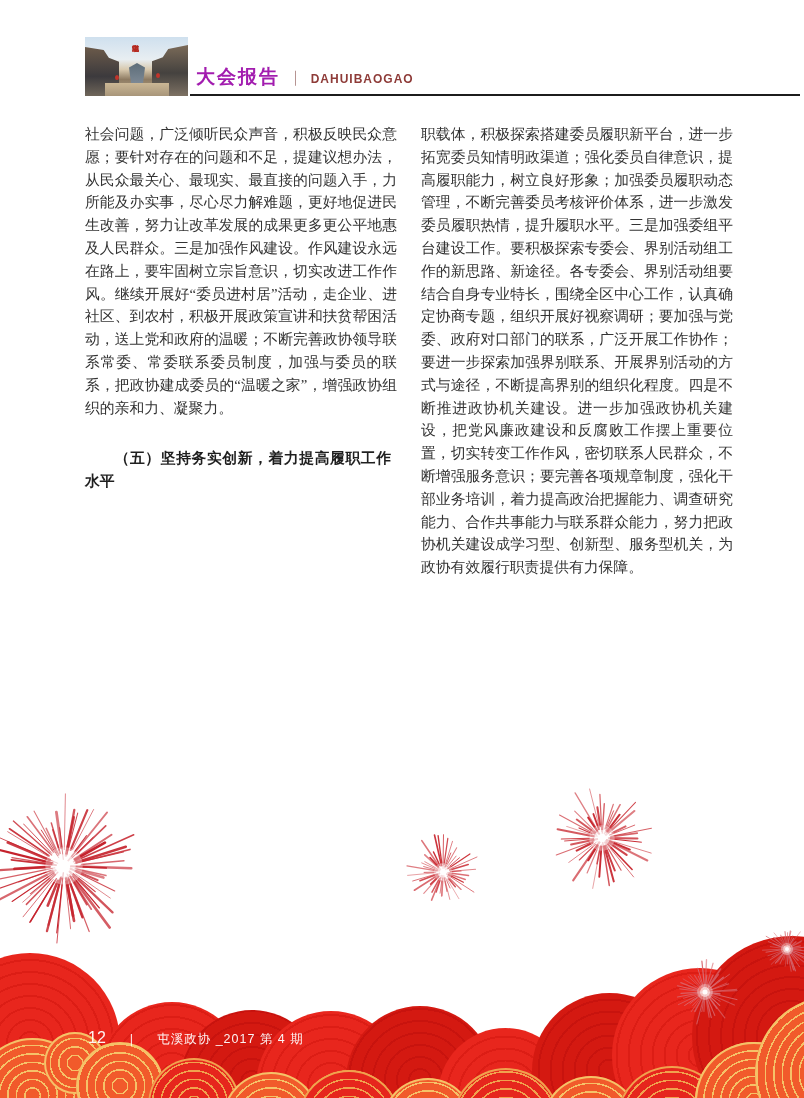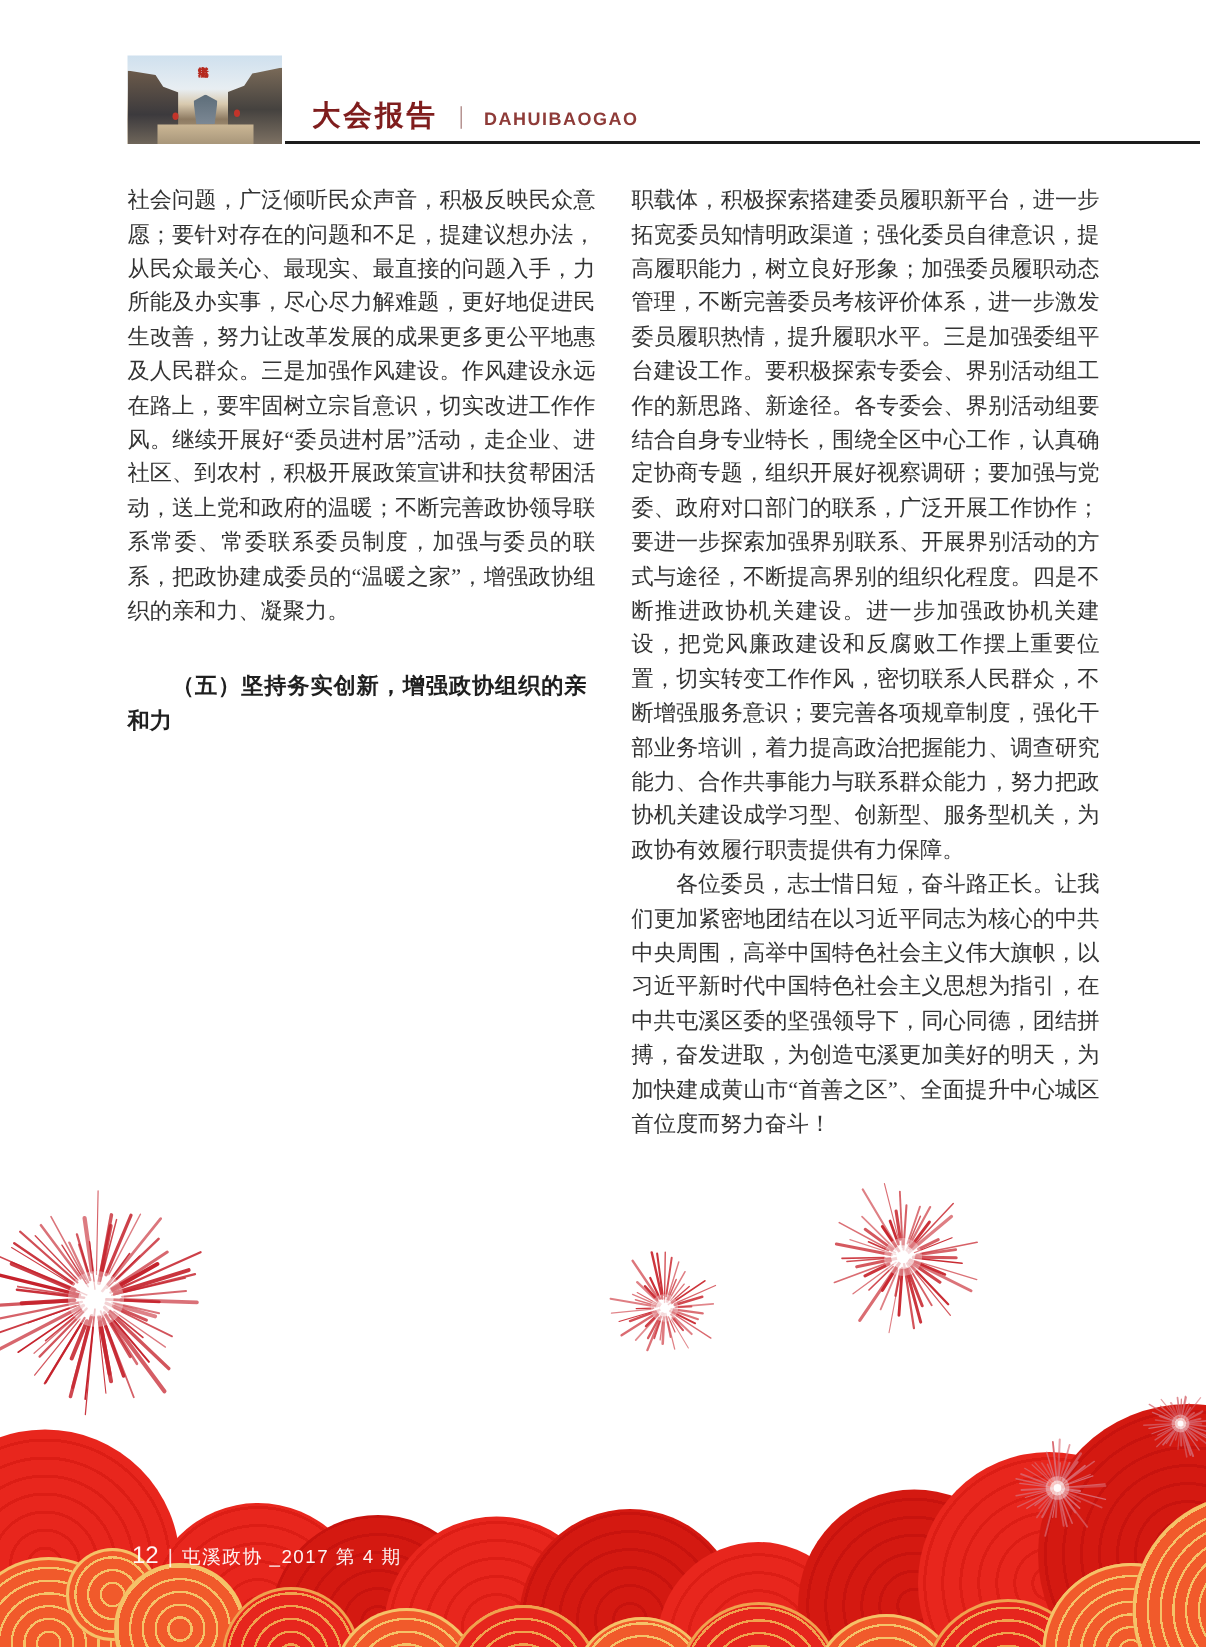--- a/index.html
+++ b/index.html
@@ -31,21 +31,21 @@
   .photo .lant1,.photo .lant2{position:absolute;width:4px;height:5px;border-radius:50%;background:#c2342a;}
   .photo .lant1{left:30px;top:38px;}
   .photo .lant2{right:28px;top:36px;}
   .calli{
     position:absolute;left:46px;top:2px;
     writing-mode:vertical-rl;
     font-size:7px;line-height:7px;color:#b5291f;
     font-weight:bold;letter-spacing:0;
   }
   .titlebox{position:absolute;left:196px;top:64px;display:flex;align-items:baseline;gap:8px;}
-  .title-cn{font-size:19px;font-weight:bold;color:#7f1d1d;letter-spacing:2px;margin-left:12px;}
+  .title-cn{font-size:19px;font-weight:bold;color:#a21caf;letter-spacing:2px;}
   .title-div{color:#b08a88;font-size:15px;transform:translateY(-1px);}
   .title-py{font-family:Liberation Sans, sans-serif;font-size:12px;font-weight:bold;color:#8e3b38;letter-spacing:1px;}
   .rule{position:absolute;left:190px;top:94px;width:610px;height:2px;background:#1c1c1c;}
   
   .col{
     position:absolute;top:123px;width:312px;
     font-size:14.8px;line-height:22.8px;
     text-align:justify;
     color:#333333;
   }
@@ -66,21 +66,21 @@
   
   .cl{position:absolute;border-radius:50%;}
   .cl-red{background:repeating-radial-gradient(circle at 50% 50%,#e8261d 0 10px,#dc1d15 10px 12px);z-index:1;}
   .cl-dark{background:repeating-radial-gradient(circle at 50% 50%,#d41911 0 10px,#c8130e 10px 12px);z-index:1;}
   .cl-or{background:repeating-radial-gradient(circle at 50% 50%,#f15a2b 0 7px,#f5c268 7px 8.5px);box-shadow:inset 0 0 0 2px #f5c268;z-index:2;}
   .cl-orred{background:repeating-radial-gradient(circle at 50% 50%,#e6261d 0 7px,#f0a24e 7px 8.5px);box-shadow:inset 0 0 0 2px #f0a24e;z-index:2;}
   .strip{position:absolute;left:0;top:1080px;width:804px;height:18px;background:#d2221a;z-index:1;}
   
   .footer{
     position:absolute;left:88px;top:1029px;z-index:10;
-    display:flex;align-items:baseline;gap:6px;
+    display:flex;align-items:baseline;gap:24px;
     color:rgba(255,255,255,0.95);
     font-family:"Liberation Sans","DejaVu Sans",sans-serif;
   }
   .pgnum{font-size:16px;}
   .ftdiv{font-size:13px;opacity:.9;}
   .journal{font-size:12.5px;letter-spacing:1px;}
 </style>
 </head>
 <body>
 
@@ -99,26 +99,25 @@
     <div class="titlebox">
       <span class="title-cn">大会报告</span>
       <span class="title-div">｜</span>
       <span class="title-py">DAHUIBAOGAO</span>
     </div>
     <div class="rule"></div>
   </div>
 
   <div class="col col-left">
     <p>社会问题，广泛倾听民众声音，积极反映民众意愿；要针对存在的问题和不足，提建议想办法，从民众最关心、最现实、最直接的问题入手，力所能及办实事，尽心尽力解难题，更好地促进民生改善，努力让改革发展的成果更多更公平地惠及人民群众。三是加强作风建设。作风建设永远在路上，要牢固树立宗旨意识，切实改进工作作风。继续开展好“委员进村居”活动，走企业、进社区、到农村，积极开展政策宣讲和扶贫帮困活动，送上党和政府的温暖；不断完善政协领导联系常委、常委联系委员制度，加强与委员的联系，把政协建成委员的“温暖之家”，增强政协组织的亲和力、凝聚力。</p>
-    <p class="heading">（五）坚持务实创新，增强政协组织的亲和力</p>
+    <p class="heading">（五）坚持务实创新，着力提高履职工作水平</p>
   </div>
 
   <div class="col col-right">
     <p>职载体，积极探索搭建委员履职新平台，进一步拓宽委员知情明政渠道；强化委员自律意识，提高履职能力，树立良好形象；加强委员履职动态管理，不断完善委员考核评价体系，进一步激发委员履职热情，提升履职水平。三是加强委组平台建设工作。要积极探索专委会、界别活动组工作的新思路、新途径。各专委会、界别活动组要结合自身专业特长，围绕全区中心工作，认真确定协商专题，组织开展好视察调研；要加强与党委、政府对口部门的联系，广泛开展工作协作；要进一步探索加强界别联系、开展界别活动的方式与途径，不断提高界别的组织化程度。四是不断推进政协机关建设。进一步加强政协机关建设，把党风廉政建设和反腐败工作摆上重要位置，切实转变工作作风，密切联系人民群众，不断增强服务意识；要完善各项规章制度，强化干部业务培训，着力提高政治把握能力、调查研究能力、合作共事能力与联系群众能力，努力把政协机关建设成学习型、创新型、服务型机关，为政协有效履行职责提供有力保障。</p>
-    <p class="indent">各位委员，志士惜日短，奋斗路正长。让我们更加紧密地团结在以习近平同志为核心的中共中央周围，高举中国特色社会主义伟大旗帜，以习近平新时代中国特色社会主义思想为指引，在中共屯溪区委的坚强领导下，同心同德，团结拼搏，奋发进取，为创造屯溪更加美好的明天，为加快建成黄山市“首善之区”、全面提升中心城区首位度而努力奋斗！</p>
   </div>
 
   <div class="fw z0" style="left:64px;top:866px;">
       <svg width="166" height="166">
         <line x1="89.8" y1="83.3" x2="125.2" y2="84.9" stroke="#c5202a" stroke-width="1.89" stroke-linecap="round" opacity="0.89"></line>
         <line x1="99.7" y1="83.6" x2="150.3" y2="85.3" stroke="#c5202a" stroke-width="2.47" stroke-linecap="round" opacity="0.63"></line>
         <line x1="93.8" y1="85.4" x2="125.1" y2="92.5" stroke="#c5202a" stroke-width="1.29" stroke-linecap="round" opacity="0.61"></line>
         <line x1="96.4" y1="87.0" x2="122.4" y2="94.6" stroke="#c5202a" stroke-width="2.60" stroke-linecap="round" opacity="0.56"></line>
         <line x1="89.5" y1="85.7" x2="116.6" y2="97.1" stroke="#c5202a" stroke-width="2.08" stroke-linecap="round" opacity="0.77"></line>
         <line x1="95.1" y1="89.0" x2="133.7" y2="107.9" stroke="#c5202a" stroke-width="1.16" stroke-linecap="round" opacity="0.77"></line>

